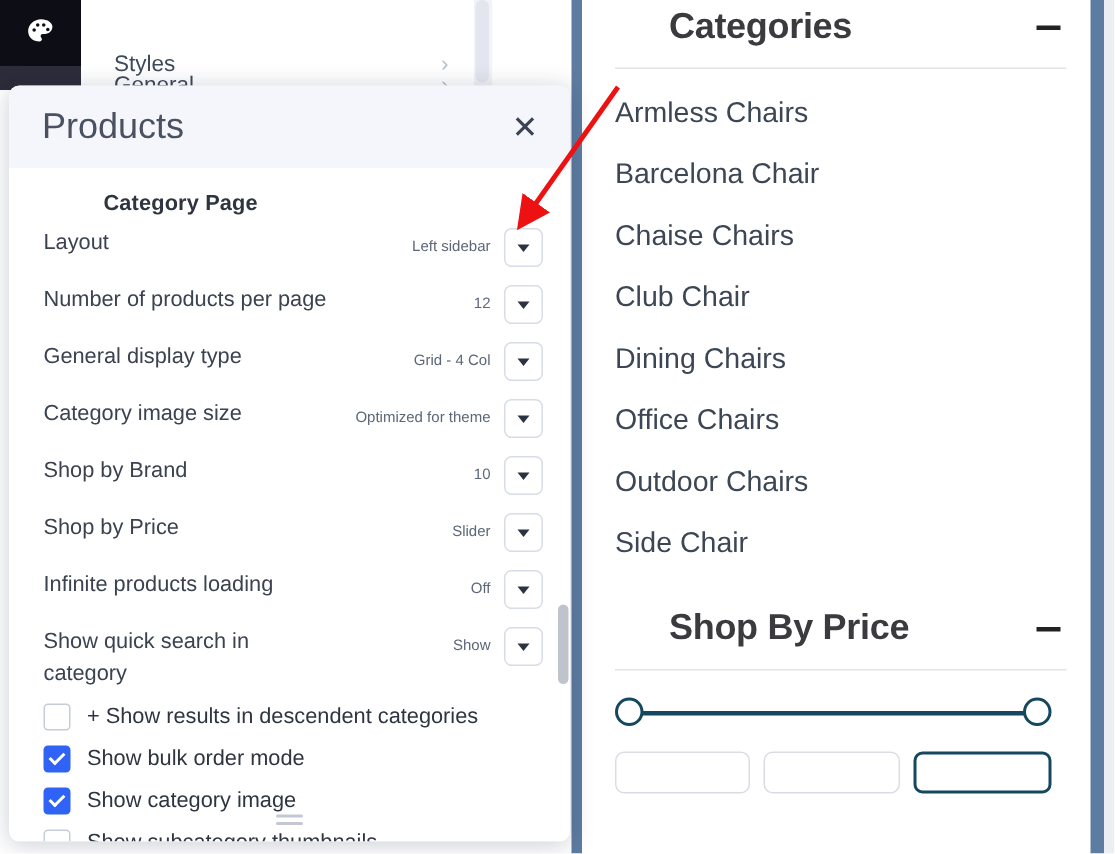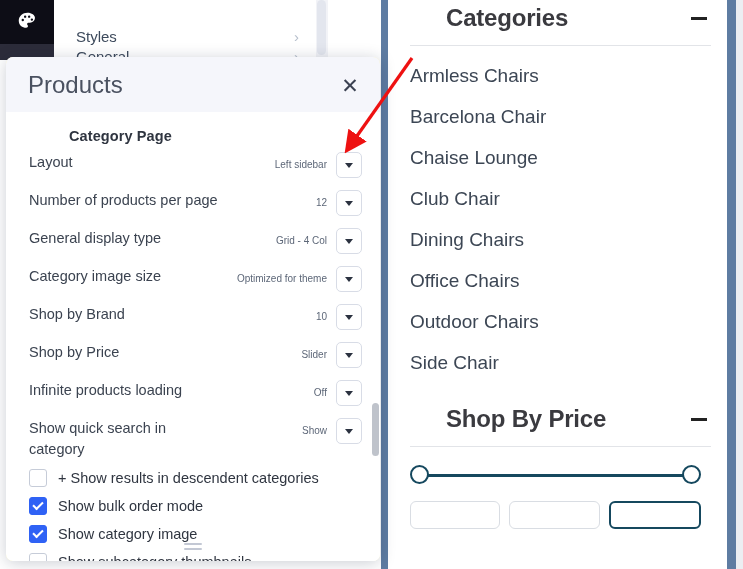--- a/index.html
+++ b/index.html
@@ -200,21 +200,21 @@
   <div class="icon-rail">
     <div class="palette-icon">
       <svg width="21" height="21" viewBox="0 0 24 24" aria-hidden="true">
         <path fill="#ffffff" d="M12 2C6.5 2 2 6 2 11c0 5 4 8 8.5 8 1.3 0 2-0.8 2-1.7 0-0.5-0.2-0.8-0.5-1.2-0.3-0.4-0.5-0.7-0.5-1.2 0-0.9 0.8-1.6 1.7-1.6h1.6c3.2 0 5.7-2.4 5.7-5.6C20.5 4.8 16.8 2 12 2zM6.6 11.6a1.35 1.35 0 1 1 0-2.7 1.35 1.35 0 0 1 0 2.7zm2.7-3.8a1.35 1.35 0 1 1 0-2.7 1.35 1.35 0 0 1 0 2.7zm4.6 0a1.35 1.35 0 1 1 0-2.7 1.35 1.35 0 0 1 0 2.7zm3.1 3.4a1.35 1.35 0 1 1 0-2.7 1.35 1.35 0 0 1 0 2.7z"></path>
       </svg>
     </div>
   </div>
   <div class="icon-rail-lower"></div>
 
   <div class="menu-panel">
-    <div class="menu-item" style="top:20px;gap:48px;">
+    <div class="menu-item" style="top:26px;gap:48px;">
       <span>Styles</span>
       <span class="chev">›</span>
     </div>
     <div class="menu-item" style="top:40px;">
       <span>General</span>
       <span class="chev">›</span>
     </div>
   </div>
   <div class="menu-panel-edge"></div>
   <div class="menu-scroll-track"></div>
@@ -224,21 +224,21 @@
 
     <div class="widget-head">
       <div class="widget-title">Categories</div>
       <div class="widget-minus"></div>
     </div>
     <div class="widget-rule"></div>
 
     <div class="cat-list">
       <div class="cat-item">Armless Chairs</div>
       <div class="cat-item">Barcelona Chair</div>
-      <div class="cat-item">Chaise Lounge</div>
+      <div class="cat-item">Chaise Chairs</div>
       <div class="cat-item">Club Chair</div>
       <div class="cat-item">Dining Chairs</div>
       <div class="cat-item">Office Chairs</div>
       <div class="cat-item">Outdoor Chairs</div>
       <div class="cat-item">Side Chair</div>
     </div>
 
     <div class="widget-head" style="padding-top:22px;">
       <div class="widget-title">Shop By Price</div>
       <div class="widget-minus"></div>

